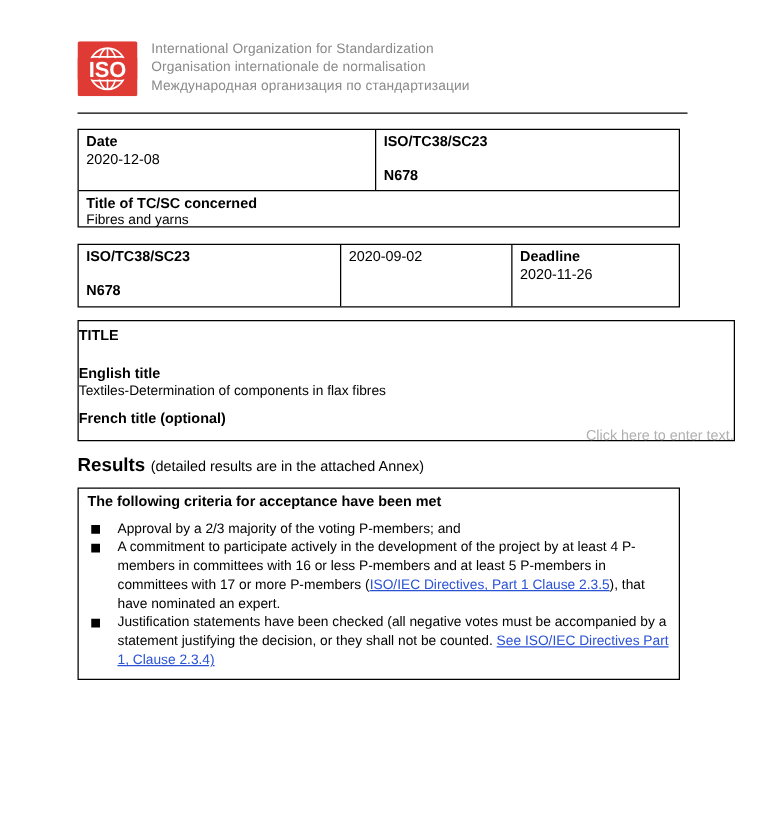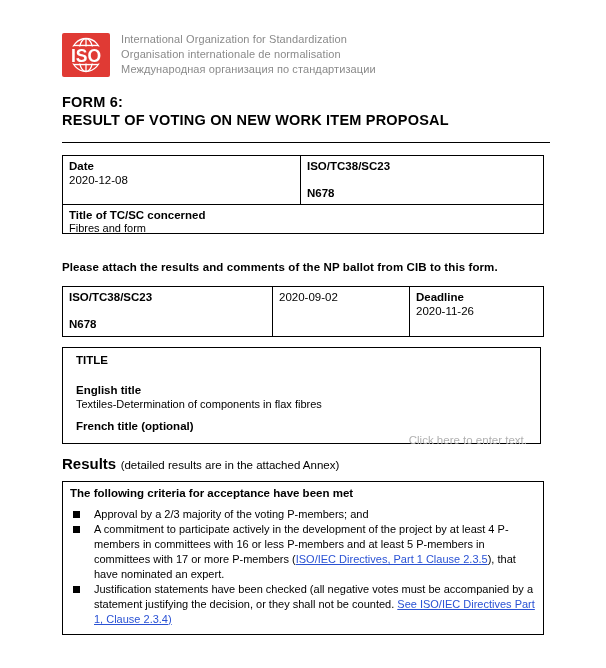--- a/index.html
+++ b/index.html
@@ -25,22 +25,22 @@
   .t1-left{width:238px;border-right:1.5px solid #000;box-sizing:border-box;padding:3px 6px;}
   .t1-right{flex:1;padding:3px 6px;}
   .doc-num-gap{margin-top:13px;}
   .t1-row2{height:28px;box-sizing:border-box;padding:3px 6px;}
   .attach-note{margin-top:27px;font-weight:bold;font-size:11.5px;letter-spacing:.1px;}
   .t2{display:flex;height:51px;margin-top:13px;}
   .t2-c1{width:210px;border-right:1.5px solid #000;box-sizing:border-box;padding:3px 6px;}
   .t2-c2{width:137px;border-right:1.5px solid #000;box-sizing:border-box;padding:3px 6px;}
   .t2-c3{flex:1;padding:3px 6px;}
   
-  .title-box{border:1.5px solid #000;width:479px;box-sizing:border-box;margin-top:10px;
-    height:97px;padding:6px 13px;}
+  .title-box{border:1.5px solid #000;width:526px;box-sizing:border-box;margin-top:10px;
+    height:97px;padding:6px 0;}
   .tb-heading{font-weight:bold;font-size:11.5px;margin-bottom:18px;}
   .tb-label{font-weight:bold;font-size:11.5px;margin-bottom:2px;}
   .tb-value{font-size:11px;margin-bottom:10px;}
   .tb-placeholder{font-size:11.5px;color:#b0b0b0;cursor:text;text-align:right;}
   
   .results-line{margin-top:11px;}
   .results-word{font-size:15px;font-weight:bold;}
   .results-note{font-size:11.5px;}
   .criteria-box{border:1.5px solid #000;width:482px;box-sizing:border-box;margin-top:8px;
     padding:5px 7px 7px 7px;}
@@ -77,45 +77,40 @@
         <text x="24" y="28.5" text-anchor="middle" font-family="Liberation Sans, sans-serif" font-size="17.5" font-weight="bold" fill="#fff">ISO</text>
       </svg>
     </div>
     <div class="logo-lines">
       <div>International Organization for Standardization</div>
       <div>Organisation internationale de normalisation</div>
       <div>Международная организация по стандартизации</div>
     </div>
   </div>
 
-  <div class="form-heading">
-    <div>FORM 6:</div>
-    <div>RESULT OF VOTING ON NEW WORK ITEM PROPOSAL</div>
-  </div>
 
   <hr class="title-rule">
 
   <div class="tbl">
     <div class="t1-row1">
       <div class="t1-left">
         <div class="lbl">Date</div>
         <div class="val">2020-12-08</div>
       </div>
       <div class="t1-right">
         <div class="lbl">ISO/TC38/SC23</div>
         <div class="lbl doc-num-gap">N678</div>
       </div>
     </div>
     <div class="t1-row2">
       <div class="lbl">Title of TC/SC concerned</div>
-      <div class="val-sm">Fibres and form</div>
+      <div class="val-sm">Fibres and yarns</div>
     </div>
   </div>
 
-  <div class="attach-note">Please attach the results and comments of the NP ballot from CIB to this form.</div>
 
   <div class="tbl t2">
     <div class="t2-c1">
       <div class="lbl">ISO/TC38/SC23</div>
       <div class="lbl doc-num-gap">N678</div>
     </div>
     <div class="t2-c2">
       <div class="val">2020-09-02</div>
     </div>
     <div class="t2-c3">

